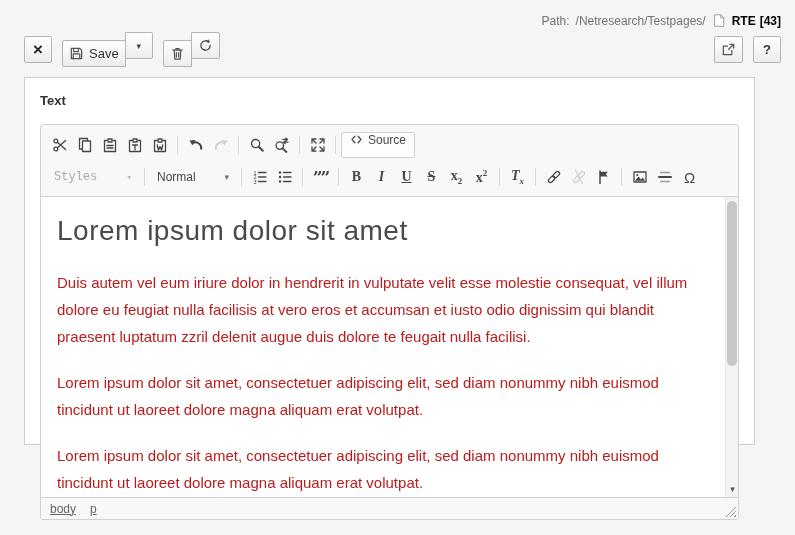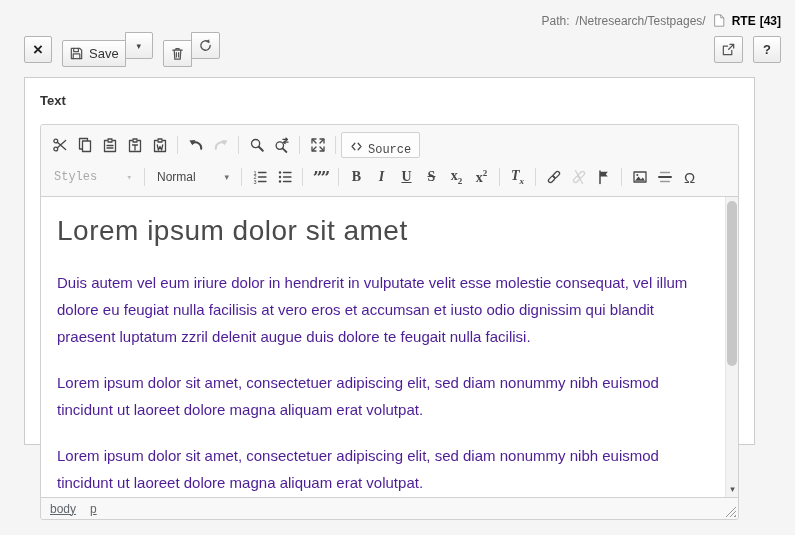--- a/index.html
+++ b/index.html
@@ -76,37 +76,37 @@
     display:inline-flex; align-items:center; gap:12px;
     height:24px; padding:0 7px; cursor:pointer;
     font-size:12px; color:#474747;
   }
   .cke-combo .caret { font-size:9px; color:#707070; }
   .cke-combo.disabled { color:#a9a9a9; }
   .cke-combo.disabled .caret { color:#bdbdbd; }
   .combo-styles { width:92px; justify-content:space-between;font-family:Liberation Mono, monospace; }
   .combo-format { width:86px; justify-content:space-between; }
   .source-btn {
-    display:inline-flex; align-items:flex-end; gap:5px; height:26px; padding:0 8px;
+    display:inline-flex; align-items:flex-start; gap:5px; height:26px; padding:0 8px;
     border:1px solid #d1d1d1; border-radius:2px; background:#fdfdfd;
-    font-size:12px; color:#474747; cursor:pointer;font-family:Liberation Mono, monospace;
+    font-size:12px; color:#474747; cursor:pointer;
   }
   .source-btn svg { stroke:#474747; fill:none; stroke-width:1.5; stroke-linecap:round; stroke-linejoin:round; }
 
   
   .cke-contents { position:relative; flex:1; background:#fff; overflow:hidden; }
   .cke-editable {
     position:absolute; top:0; left:0; right:13px; bottom:0;
     padding:4px 16px 0; overflow:hidden; cursor:text;
   }
   .cke-editable h1 {
     font-size:28px; font-weight:400; color:#4a4a4a; margin:14px 0 22px; letter-spacing:.5px;
   }
   .cke-editable p {
-    font-size:15px; color:#4c1d95; line-height:27px; margin:0 0 19px;
+    font-size:15px; color:#b91c1c; line-height:27px; margin:0 0 19px;
   }
   .cke-scrollbar {
     position:absolute; top:0; right:0; bottom:0; width:13px;
     background:#f3f3f3; border-left:1px solid #e6e6e6;
   }
   .cke-scroll-thumb {
     position:absolute; top:4px; left:1px; width:10px; height:55%;
     background:#c7c7c7; border-radius:5px; cursor:pointer;
   }
   .cke-scroll-arrow {

